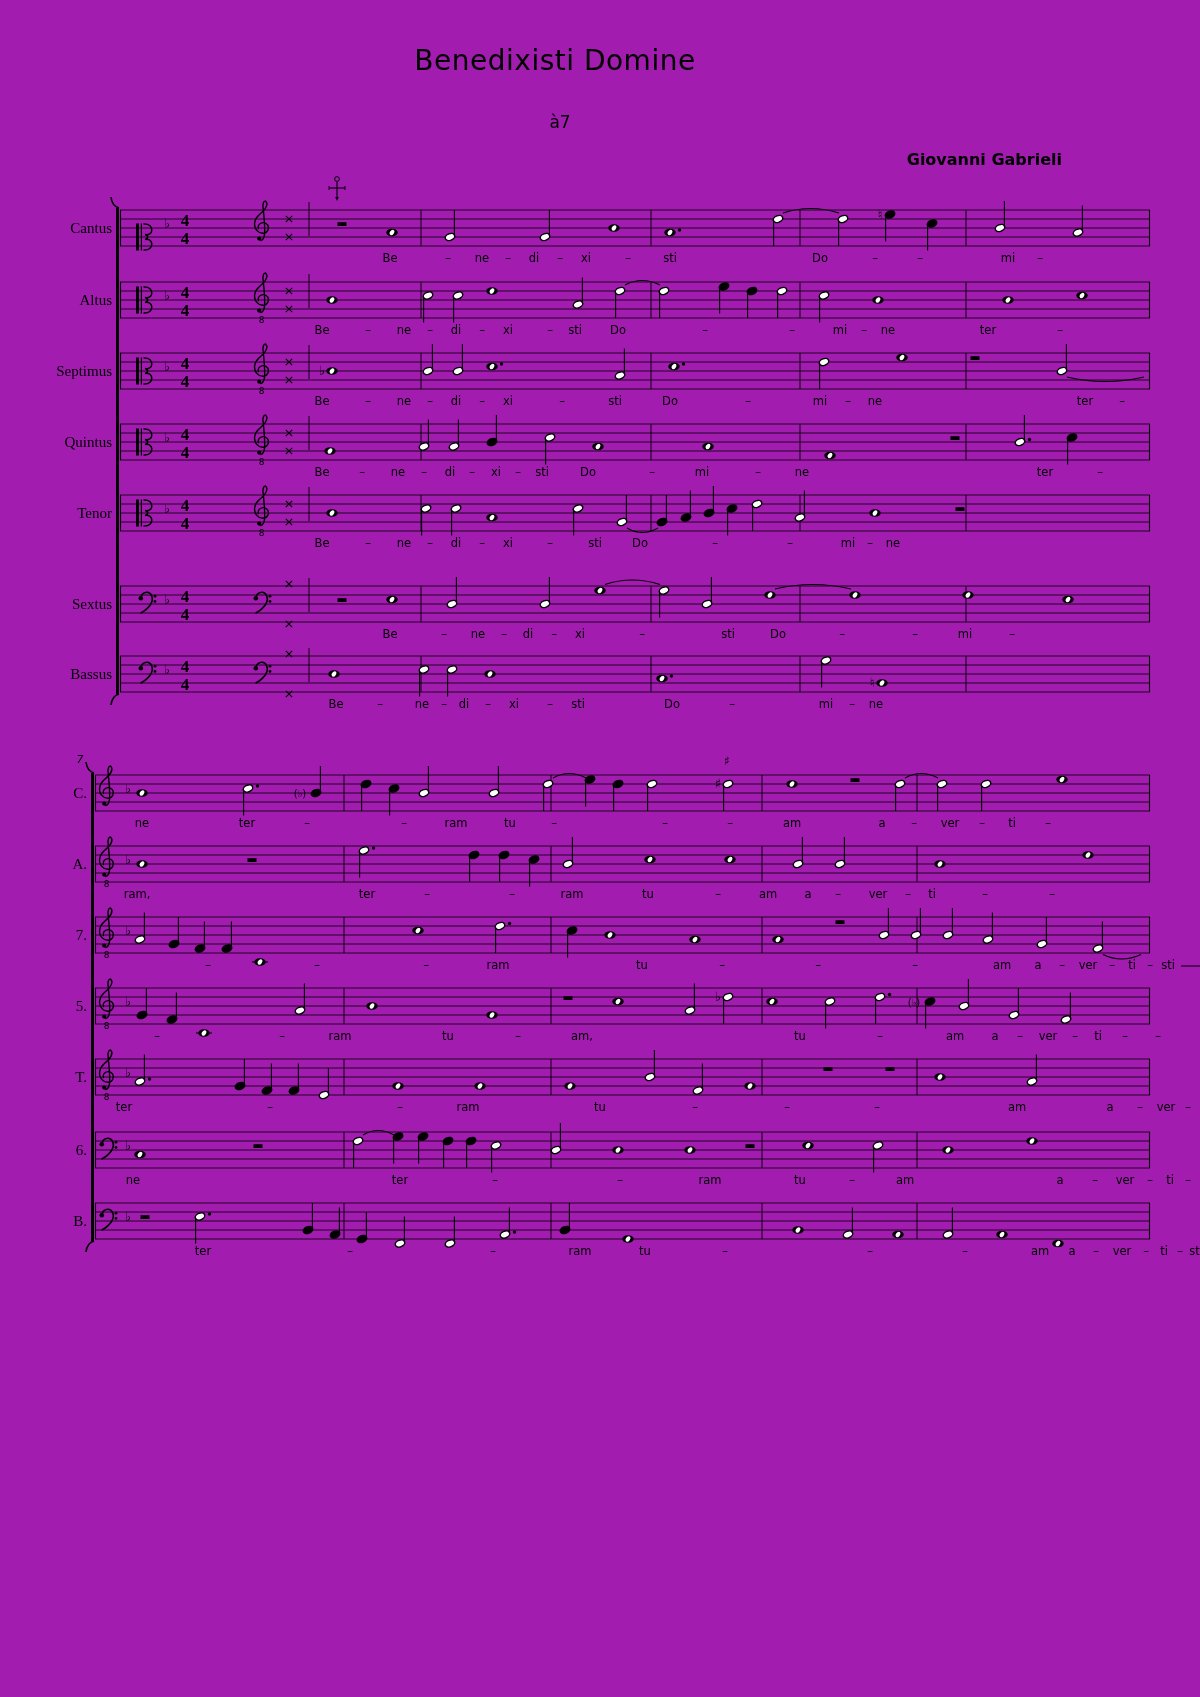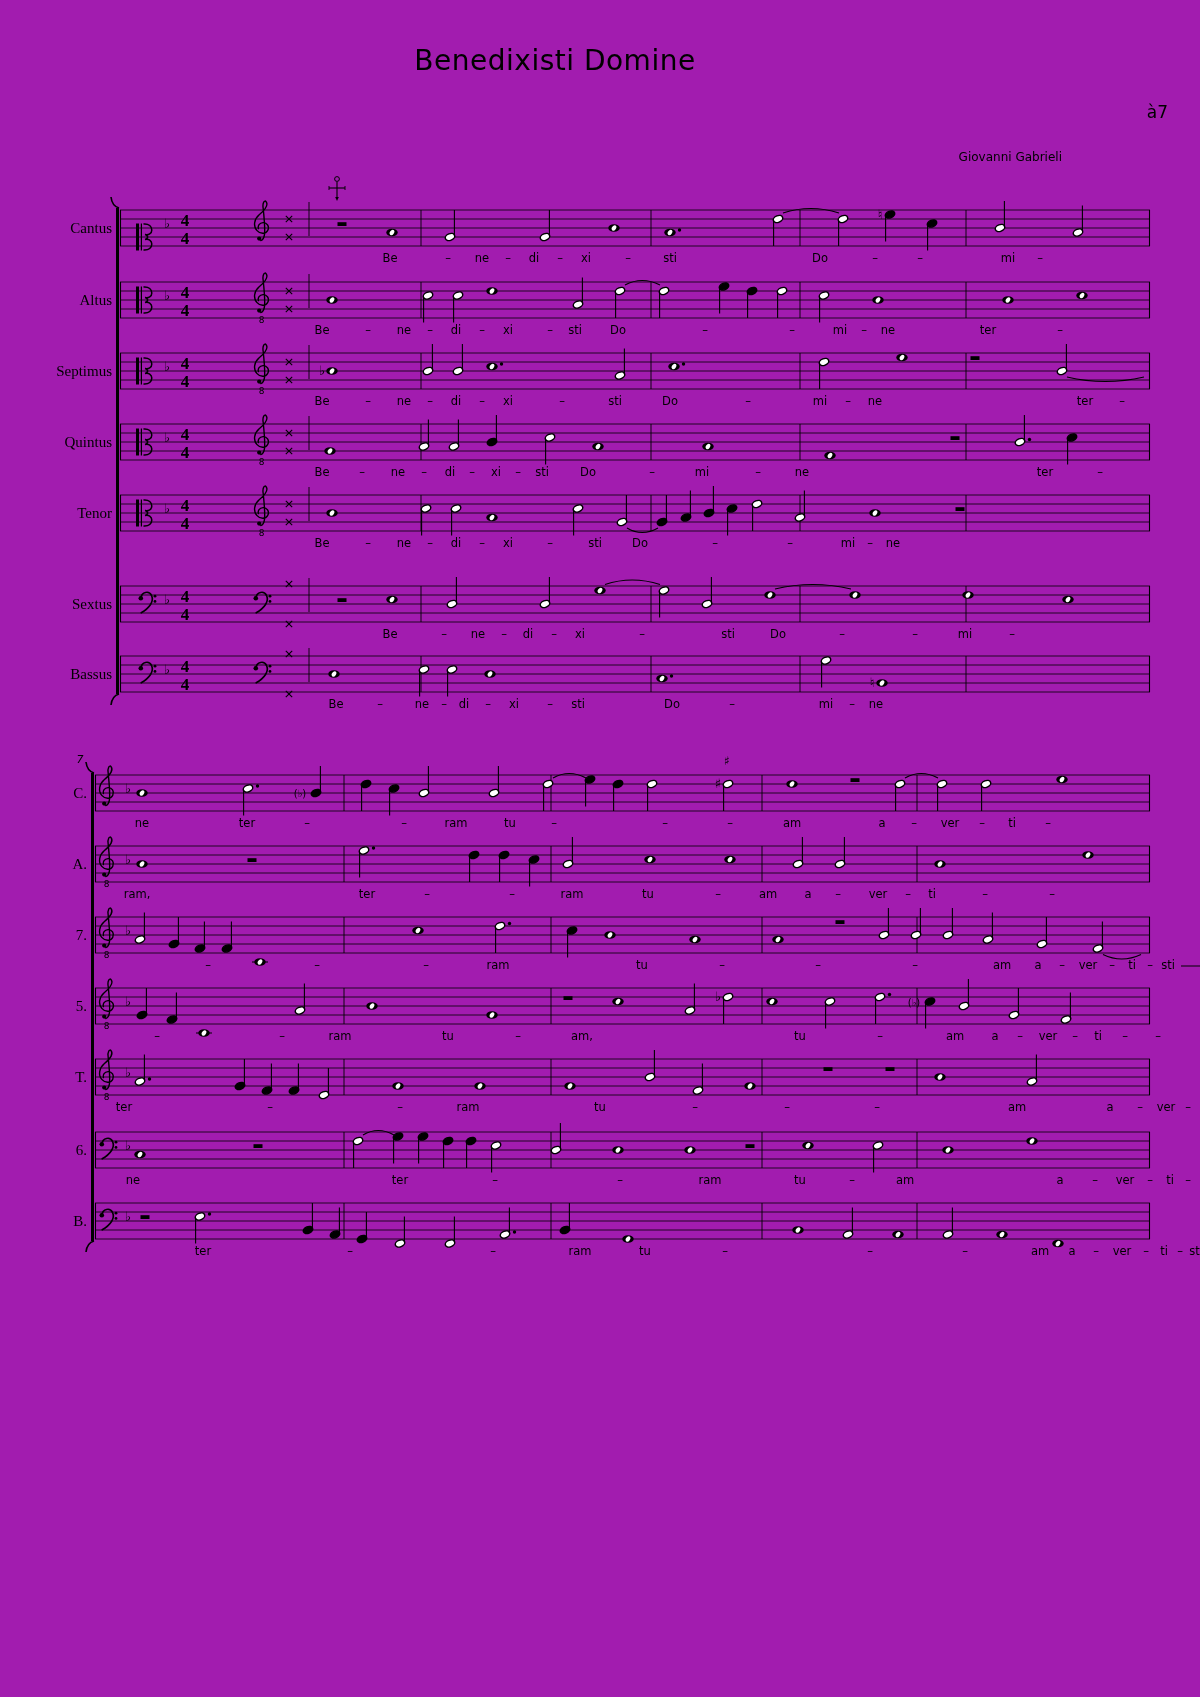--- a/index.html
+++ b/index.html
@@ -1,21 +1,21 @@
 <!DOCTYPE html>
 <html><head>
 <meta charset="utf-8">
 <style>
   html,body{margin:0;padding:0;background:#e8e8e8;}
   .page{position:relative;width:1200px;height:1697px;background:#a21caf;margin:0 auto;
         font-family:"DejaVu Sans",sans-serif;color:#000;overflow:hidden;}
   .title{position:absolute;top:44px;left:0;width:1110px;text-align:center;
          font-size:28px;letter-spacing:0.5px;font-family:"DejaVu Sans",sans-serif;}
-  .subtitle{position:absolute;top:102px;left:0;width:1120px;text-align:right;font-size:17px;padding-left:48px;}
-  .composer{position:absolute;top:150px;right:138px;font-size:12px;}
+  .subtitle{position:absolute;top:112px;left:0;width:1120px;text-align:center;font-size:17px;}
+  .composer{position:absolute;top:150px;right:138px;font-size:16px;font-weight:bold;}
   svg text{font-family:"DejaVu Sans",sans-serif;}
   svg .vlabel{font-family:"Liberation Serif","DejaVu Serif",serif;}
   svg .tsig{font-family:"Liberation Serif","DejaVu Serif",serif;font-weight:bold;}
 </style>
 </head>
 <body>
 
 <div class="page">
   <div class="title">Benedixisti Domine</div>
   <div class="subtitle">à7</div>

